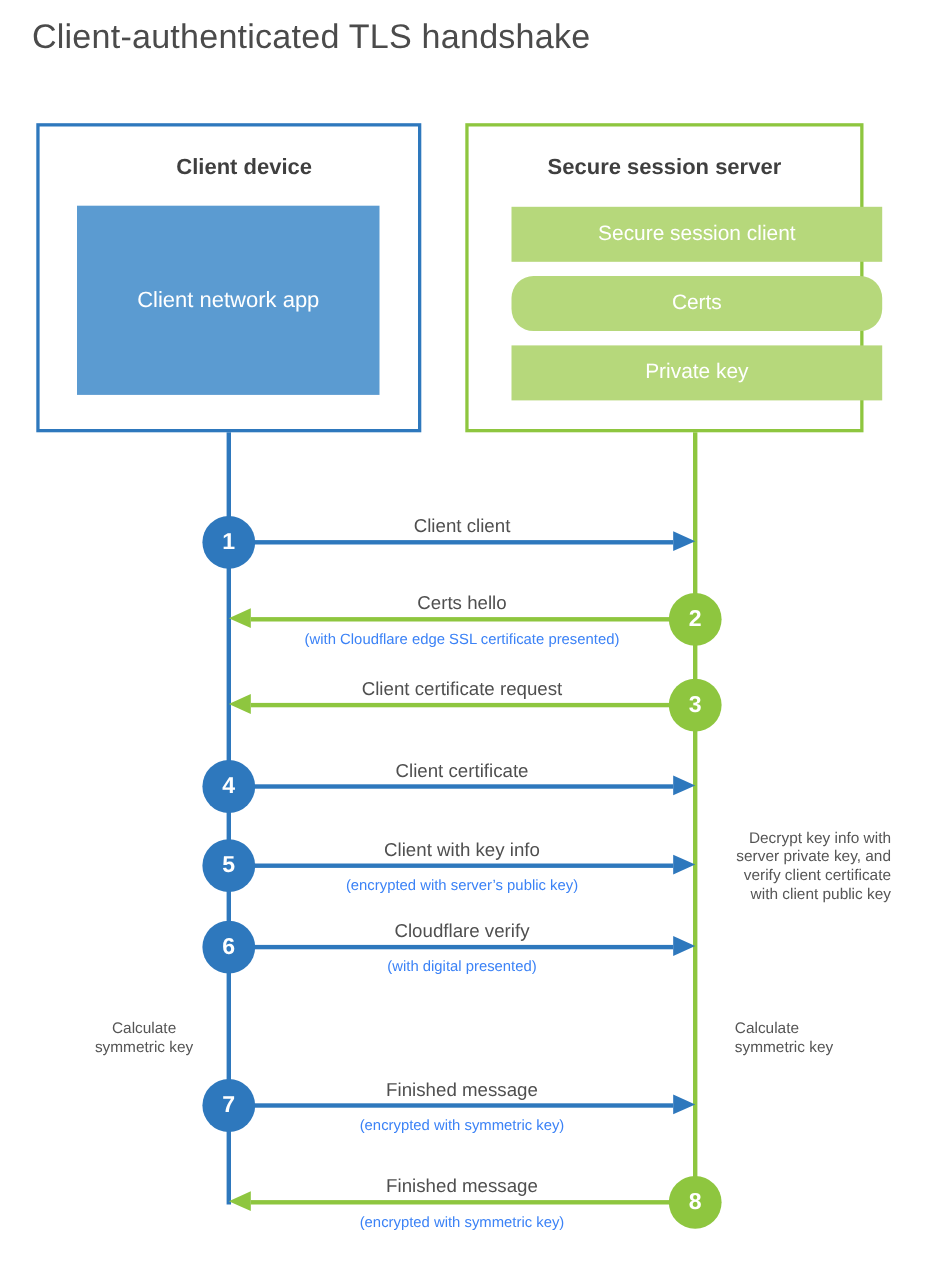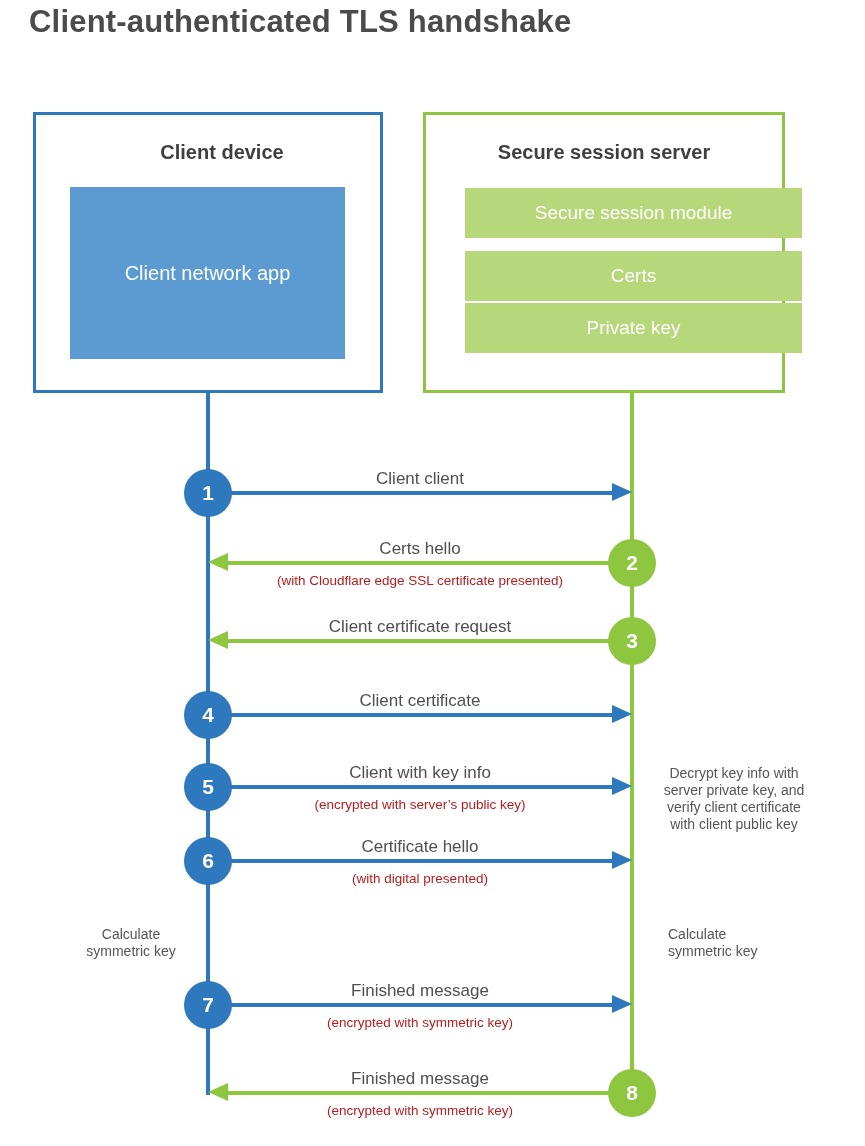--- a/index.html
+++ b/index.html
@@ -2,82 +2,82 @@
 <html><head>
 <meta charset="utf-8">
 <style>
   html,body { margin:0; padding:0; background:#ffffff; }
   .canvas {
     position:relative; width:865px; height:1146px; background:#ffffff;
     font-family:"Liberation Sans", sans-serif; overflow:hidden;
     --blue:#2e78bd; --blue-light:#5b9bd1; --green:#8ec63f; --green-light:#b6d87b;
   }
   .page-title {
-    position:absolute; left:29px; top:4px; font-size:31px; font-weight:700;
+    position:absolute; left:29px; top:16px; font-size:31px; font-weight:400;
     color:#4b4b4b; letter-spacing:0.2px;
   }
   
   .actor-box { position:absolute; top:112px; box-sizing:border-box; background:#fff; }
   .client-box { left:33px; width:350px; height:281px; border:3px solid var(--blue);padding-left:28px; }
   .server-box { left:423px; width:362px; height:281px; border:3px solid var(--green); }
   .box-title { margin-top:26px; text-align:center; font-size:20px; font-weight:700; color:#3f3f3f; }
   .client-app {
     position:absolute; left:34px; top:72px; width:275px; height:172px;
     background:var(--blue-light); color:#fff; font-size:20px; line-height:26px;
     display:flex; align-items:center; justify-content:center; text-align:left; padding:0 40px; box-sizing:border-box;
   }
   .server-bar {
     position:absolute; left:39px; width:337px; height:50px; background:var(--green-light);
     color:#fff; font-size:19px; display:flex; align-items:center; justify-content:center; text-align:center;
   }
-  .bar-0 { top:73px; } .bar-1 { top:136px; } .bar-2 { top:188px; }
+  .bar-0 { top:73px; } .bar-1 { top:136px;border-radius:20px; } .bar-2 { top:199px; }
   
   .vline { position:absolute; width:4px; top:393px; }
   .vline-client { left:206px; height:702px; background:var(--blue); }
   .vline-server { left:630px; height:700px; background:var(--green); }
   
   .step .h-line { position:absolute; top:calc(var(--y) - 2px); height:4px; }
   .ltr .h-line { left:208px; width:404px; background:var(--blue); }
   .rtl .h-line { left:228px; width:404px; background:var(--green); }
   .step .arrowhead { position:absolute; top:calc(var(--y) - 10px); width:0; height:0;
     border-top:9px solid transparent; border-bottom:9px solid transparent; }
   .ltr .arrowhead { left:612px; border-left:20px solid var(--blue); }
   .rtl .arrowhead { left:208px; border-right:20px solid var(--green); }
   .step .step-label { position:absolute; left:208px; width:424px; top:calc(var(--y) - 23px);
     text-align:center; font-size:17px; line-height:17px; color:#4f4f4f; }
   .step .step-sublabel { position:absolute; left:208px; width:424px; top:calc(var(--y) + 10px);
-    text-align:center; font-size:13.5px; color:#b91c1c; }
+    text-align:center; font-size:13.5px; color:#3b82f6; }
   .step .circle { position:absolute; top:calc(var(--y) - 24px); width:48px; height:48px;
     border-radius:50%; color:#fff; font-weight:700; font-size:21px;
     display:flex; align-items:center; justify-content:center; }
   .ltr .circle { left:184px; background:var(--blue); }
   .rtl .circle { left:608px; background:var(--green); }
   .s1 { --y:493px; } .s2 { --y:563px; } .s3 { --y:641px; } .s4 { --y:715px; }
   .s5 { --y:787px; } .s6 { --y:861px; } .s7 { --y:1005px; } .s8 { --y:1093px; }
   
   .note { position:absolute; font-size:14px; line-height:17px; color:#555555; }
-  .note-decrypt { left:658px; top:753px; width:152px; text-align:center;margin-top:12px; }
+  .note-decrypt { left:658px; top:753px; width:152px; text-align:right; }
   .note-calc-left { left:70px; top:926px; width:122px; text-align:center; }
   .note-calc-right { left:668px; top:926px; width:122px; text-align:left; }
 </style>
 </head>
 <body>
 
 <div class="canvas">
 
   <div class="page-title">Client-authenticated TLS handshake</div>
 
   <div class="actor-box client-box">
     <div class="box-title">Client device</div>
     <div class="client-app">Client network app</div>
   </div>
 
   <div class="actor-box server-box">
     <div class="box-title">Secure session server</div>
-    <div class="server-bar bar-0">Secure session module</div>
+    <div class="server-bar bar-0">Secure session client</div>
     <div class="server-bar bar-1">Certs</div>
     <div class="server-bar bar-2">Private key</div>
   </div>
 
   <div class="vline vline-client"></div>
   <div class="vline vline-server"></div>
 
   <div class="step s1 ltr">
     <div class="h-line"></div>
     <div class="arrowhead"></div>
@@ -114,21 +114,21 @@
     <div class="h-line"></div>
     <div class="arrowhead"></div>
     <div class="step-label">Client with key info</div>
     <div class="step-sublabel">(encrypted with server’s public key)</div>
     <div class="circle">5</div>
   </div>
 
   <div class="step s6 ltr">
     <div class="h-line"></div>
     <div class="arrowhead"></div>
-    <div class="step-label">Certificate hello</div>
+    <div class="step-label">Cloudflare verify</div>
     <div class="step-sublabel">(with digital presented)</div>
     <div class="circle">6</div>
   </div>
 
   <div class="step s7 ltr">
     <div class="h-line"></div>
     <div class="arrowhead"></div>
     <div class="step-label">Finished message</div>
     <div class="step-sublabel">(encrypted with symmetric key)</div>
     <div class="circle">7</div>

